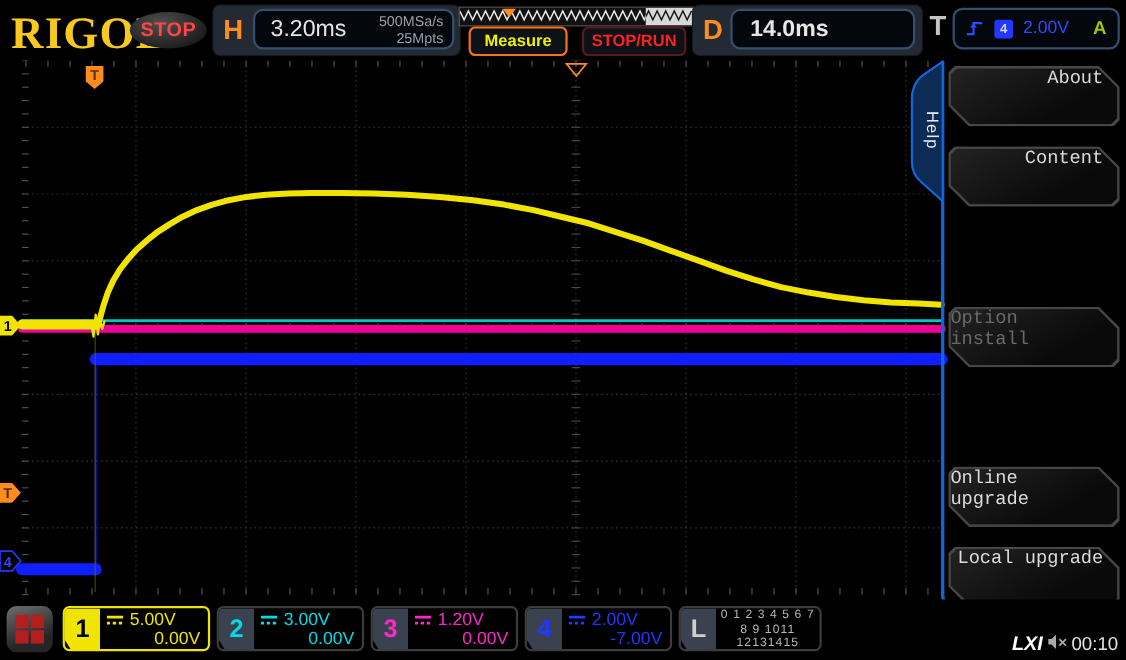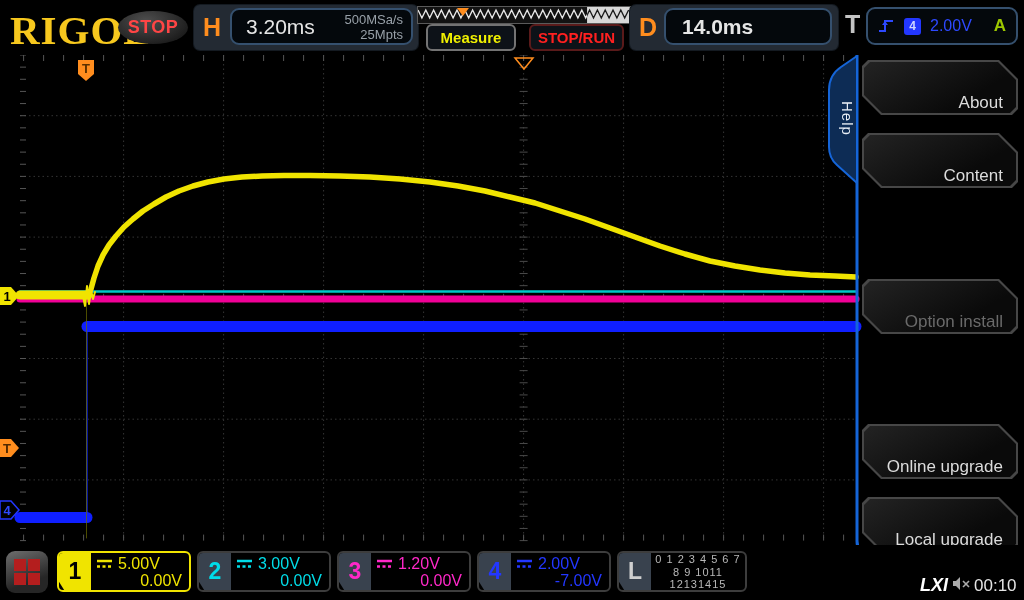--- a/index.html
+++ b/index.html
@@ -26,41 +26,41 @@
   #d-panel .ibox{left:34px;top:3px;width:164px;height:33px;font-weight:bold;}
   #d-value{position:absolute;left:16px;top:5px;font-size:21px;color:#e6e6e6;}
   #t-label{left:845px;top:10px;font-size:25px;font-weight:bold;color:#c4c4c4;z-index:7;}
   #t-panel{left:866px;top:7px;width:152px;height:38px;background:#04080c;border:2px solid #35506e;
            border-radius:9px;display:flex;align-items:center;gap:9px;padding:0 10px;box-sizing:border-box;}
   #t-src{width:17px;height:17px;background:#2337ff;border-radius:3px;color:#cfd6ff;font-weight:bold;
          font-size:12px;display:flex;align-items:center;justify-content:center;}
   #t-level{color:#2d49ff;font-size:16px;}
   #t-mode{margin-left:auto;color:#9dc700;font-weight:bold;font-size:17px;}
   #strip{left:418px;top:7px;width:214px;height:16px;background:#121212;outline:1px solid #5a5a5a;}
-  .sbtn{top:24px;height:27px;background:#0d1218;border:2px solid #737373;border-radius:6px;
+  .sbtn{top:24px;height:27px;background:#0d1218;border:2px solid #f97316;border-radius:6px;
         display:flex;align-items:center;justify-content:center;box-sizing:border-box;}
   #measure-btn{left:426px;width:90px;}
   #measure-btn span{color:#f0f000;font-weight:bold;font-size:15px;}
   #stoprun-btn{left:529px;width:95px;border-color:#5a1a1a;}
   #stoprun-btn span{color:#ff2020;font-weight:bold;font-size:15px;}
 
   
   #plot-svg{left:0;top:0;z-index:1;}
 
   
   #help-tab-text{left:826px;top:78px;width:30px;height:80px;color:#e8eef5;font-size:15px;
       writing-mode:vertical-rl;text-align:center;letter-spacing:1px;z-index:5;}
   .menu-btn{left:862px;width:156px;height:55px;z-index:5;
       clip-path:polygon(6px 0,calc(100% - 19px) 0,100% 19px,100% calc(100% - 6px),
                 calc(100% - 6px) 100%,19px 100%,0 calc(100% - 19px),0 6px);
       background:#474747;}
   .menu-btn .inner{position:absolute;inset:2px;background:linear-gradient(150deg,#232323,#0a0a0a 70%);
       clip-path:polygon(6px 0,calc(100% - 18px) 0,100% 18px,100% calc(100% - 6px),
                 calc(100% - 6px) 100%,18px 100%,0 calc(100% - 18px),0 6px);
-      display:flex;align-items:flex-end;justify-content:flex-end;}
+      display:flex;align-items:flex-start;justify-content:flex-end;font-family:Liberation Mono, monospace;}
   .menu-btn .inner span{color:#dcdcdc;font-size:17px;padding-right:13px;}
   .menu-btn.disabled .inner span{color:#6a6a6a;}
 
   
   #bottombar{left:0;top:545px;width:1024px;height:55px;background:#000;z-index:6;}
   #menu-btn-sq{left:6px;top:6px;width:42px;height:42px;border-radius:9px;
       background:linear-gradient(160deg,#6e6e6e,#262626 70%);display:flex;align-items:center;justify-content:center;}
   #menu-btn-sq .grid2{display:grid;grid-template-columns:12px 12px;grid-template-rows:12px 12px;gap:2px;}
   #menu-btn-sq .grid2 i{background:#b41e1e;}
   .chblock{top:6px;width:134px;height:41px;border-radius:6px;border:2px solid #3d3d3d;

